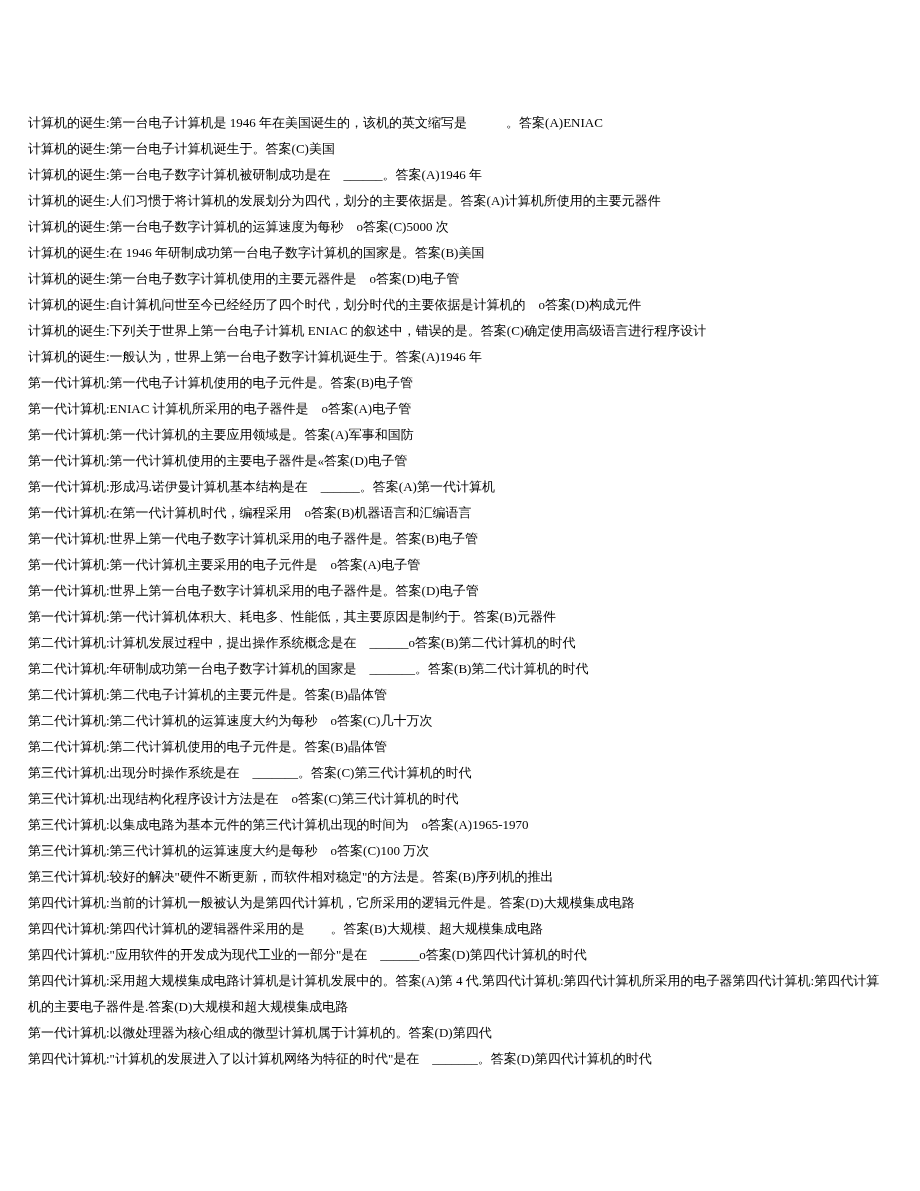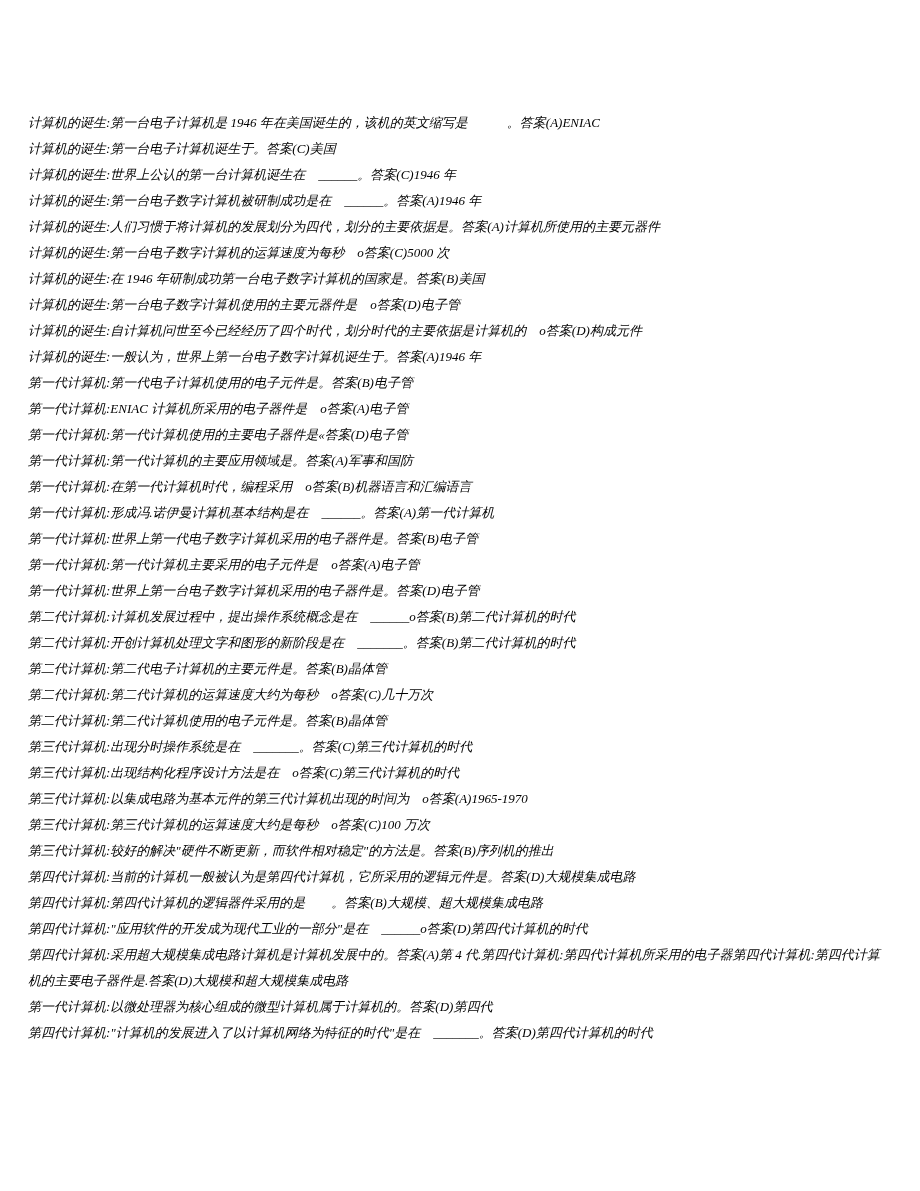--- a/index.html
+++ b/index.html
@@ -12,49 +12,49 @@
     line-height: 2.0;
   }
   .page {
     width: 920px;
     padding: 110px 28px 40px 28px;
     box-sizing: border-box;
   }
   .line {
     white-space: normal;
     word-break: break-all;
-    font-style: italic;
   }
 </style>
 </head>
 <body>
 
 <div class="page">
   <div id="lines-container">
       <div class="line">计算机的诞生:第一台电子计算机是 1946 年在美国诞生的，该机的英文缩写是　　　。答案(A)ENIAC</div>
       <div class="line">计算机的诞生:第一台电子计算机诞生于。答案(C)美国</div>
-      <div class="line">计算机的诞生:世界上公认的第一台计算机诞生在　______。答案(C)1946 年</div>
       <div class="line">计算机的诞生:第一台电子数字计算机被研制成功是在　______。答案(A)1946 年</div>
       <div class="line">计算机的诞生:人们习惯于将计算机的发展划分为四代，划分的主要依据是。答案(A)计算机所使用的主要元器件</div>
       <div class="line">计算机的诞生:第一台电子数字计算机的运算速度为每秒　o答案(C)5000 次</div>
       <div class="line">计算机的诞生:在 1946 年研制成功第一台电子数字计算机的国家是。答案(B)美国</div>
       <div class="line">计算机的诞生:第一台电子数字计算机使用的主要元器件是　o答案(D)电子管</div>
       <div class="line">计算机的诞生:自计算机问世至今已经经历了四个时代，划分时代的主要依据是计算机的　o答案(D)构成元件</div>
+      <div class="line">计算机的诞生:下列关于世界上第一台电子计算机 ENIAC 的叙述中，错误的是。答案(C)确定使用高级语言进行程序设计</div>
       <div class="line">计算机的诞生:一般认为，世界上第一台电子数字计算机诞生于。答案(A)1946 年</div>
       <div class="line">第一代计算机:第一代电子计算机使用的电子元件是。答案(B)电子管</div>
       <div class="line">第一代计算机:ENIAC 计算机所采用的电子器件是　o答案(A)电子管</div>
+      <div class="line">第一代计算机:第一代计算机的主要应用领域是。答案(A)军事和国防</div>
       <div class="line">第一代计算机:第一代计算机使用的主要电子器件是«答案(D)电子管</div>
-      <div class="line">第一代计算机:第一代计算机的主要应用领域是。答案(A)军事和国防</div>
+      <div class="line">第一代计算机:形成冯.诺伊曼计算机基本结构是在　______。答案(A)第一代计算机</div>
       <div class="line">第一代计算机:在第一代计算机时代，编程采用　o答案(B)机器语言和汇编语言</div>
-      <div class="line">第一代计算机:形成冯.诺伊曼计算机基本结构是在　______。答案(A)第一代计算机</div>
       <div class="line">第一代计算机:世界上第一代电子数字计算机采用的电子器件是。答案(B)电子管</div>
       <div class="line">第一代计算机:第一代计算机主要采用的电子元件是　o答案(A)电子管</div>
       <div class="line">第一代计算机:世界上第一台电子数字计算机采用的电子器件是。答案(D)电子管</div>
+      <div class="line">第一代计算机:第一代计算机体积大、耗电多、性能低，其主要原因是制约于。答案(B)元器件</div>
       <div class="line">第二代计算机:计算机发展过程中，提出操作系统概念是在　______o答案(B)第二代计算机的时代</div>
-      <div class="line">第二代计算机:开创计算机处理文字和图形的新阶段是在　_______。答案(B)第二代计算机的时代</div>
+      <div class="line">第二代计算机:年研制成功第一台电子数字计算机的国家是　_______。答案(B)第二代计算机的时代</div>
       <div class="line">第二代计算机:第二代电子计算机的主要元件是。答案(B)晶体管</div>
       <div class="line">第二代计算机:第二代计算机的运算速度大约为每秒　o答案(C)几十万次</div>
       <div class="line">第二代计算机:第二代计算机使用的电子元件是。答案(B)晶体管</div>
       <div class="line">第三代计算机:出现分时操作系统是在　_______。答案(C)第三代计算机的时代</div>
       <div class="line">第三代计算机:出现结构化程序设计方法是在　o答案(C)第三代计算机的时代</div>
       <div class="line">第三代计算机:以集成电路为基本元件的第三代计算机出现的时间为　o答案(A)1965-1970</div>
       <div class="line">第三代计算机:第三代计算机的运算速度大约是每秒　o答案(C)100 万次</div>
       <div class="line">第三代计算机:较好的解决"硬件不断更新，而软件相对稳定"的方法是。答案(B)序列机的推出</div>
       <div class="line">第四代计算机:当前的计算机一般被认为是第四代计算机，它所采用的逻辑元件是。答案(D)大规模集成电路</div>
       <div class="line">第四代计算机:第四代计算机的逻辑器件采用的是　　。答案(B)大规模、超大规模集成电路</div>

